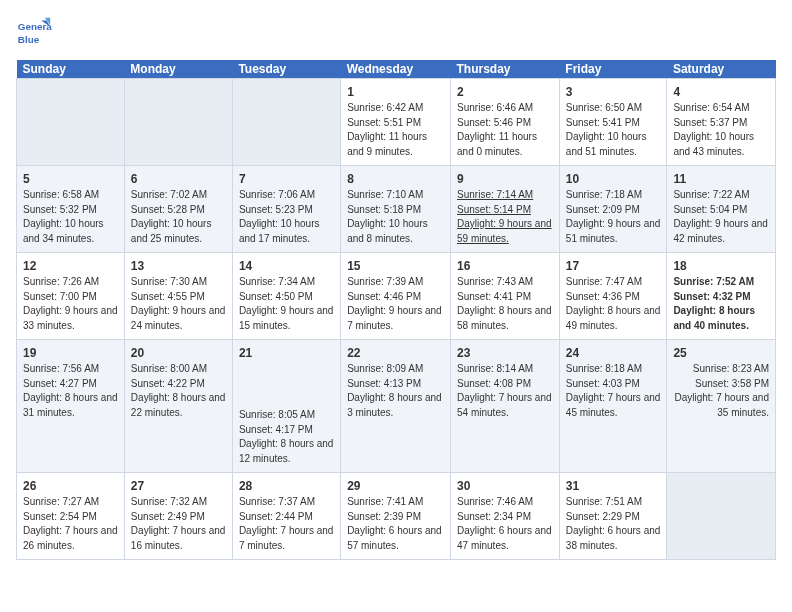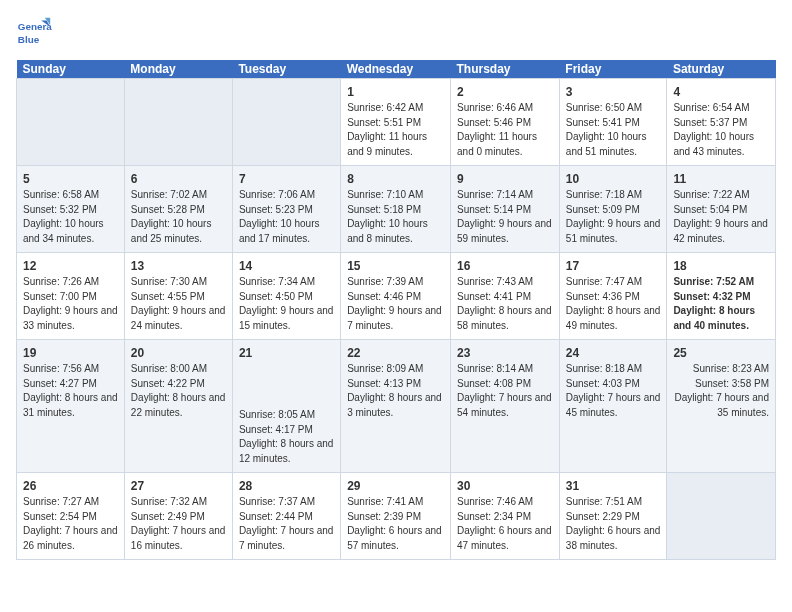--- a/index.html
+++ b/index.html
@@ -166,28 +166,28 @@
 Daylight: 10 hours and 17 minutes.</div>
         </td>
         <td>
           <span class="day-num">8</span>
           <div class="day-info" style="white-space: pre-line;">Sunrise: 7:10 AM
 Sunset: 5:18 PM
 Daylight: 10 hours and 8 minutes.</div>
         </td>
         <td>
           <span class="day-num">9</span>
-          <div class="day-info" style="white-space: pre-line;">Sunrise: 7:14 AM
+          <div class="day-info" style="white-space: pre-line; text-decoration: underline;">Sunrise: 7:14 AM
 Sunset: 5:14 PM
 Daylight: 9 hours and 59 minutes.</div>
         </td>
         <td>
           <span class="day-num">10</span>
           <div class="day-info" style="white-space: pre-line;">Sunrise: 7:18 AM
-Sunset: 5:09 PM
+Sunset: 2:09 PM
 Daylight: 9 hours and 51 minutes.</div>
         </td>
         <td>
           <span class="day-num">11</span>
           <div class="day-info" style="white-space: pre-line;">Sunrise: 7:22 AM
 Sunset: 5:04 PM
 Daylight: 9 hours and 42 minutes.</div>
         </td>
       </tr>
       <tr>

